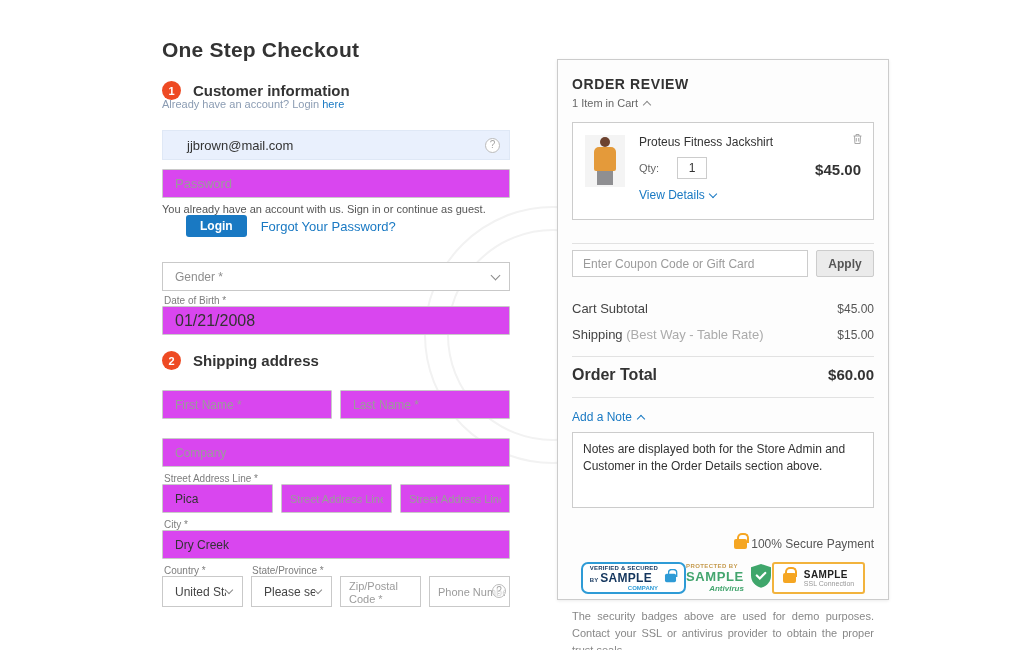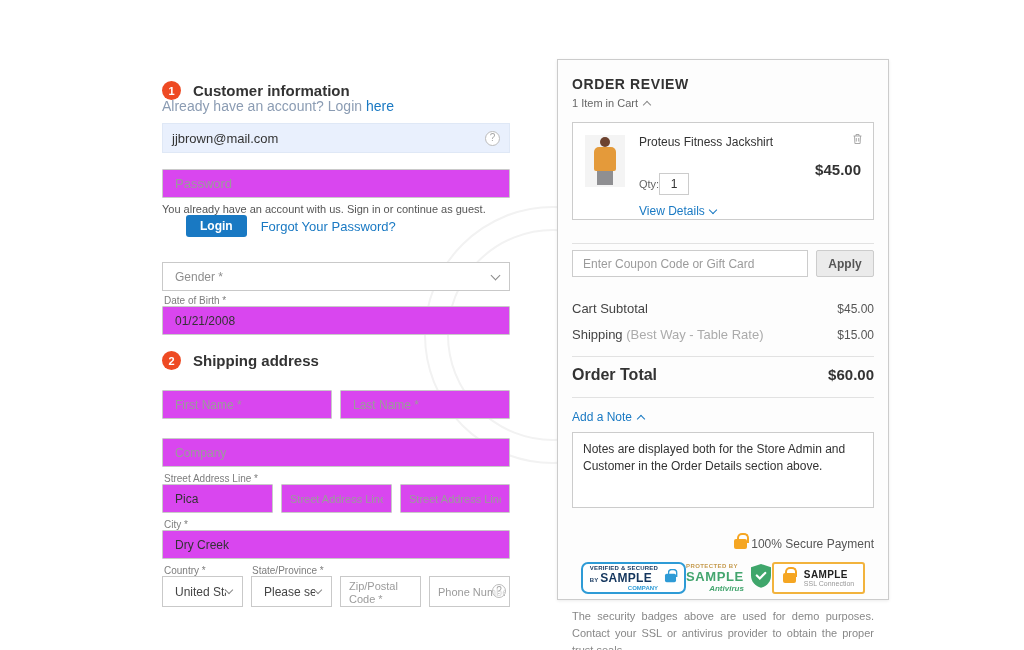--- a/index.html
+++ b/index.html
@@ -13,42 +13,42 @@
 
   
   .left-col { position:absolute; left:162px; top:36px; width:348px; height:614px; z-index:1; }
   .abs { position:absolute; left:0; }
   .page-title { top:2px; font-size:21px; font-weight:700; color:#333; letter-spacing:.2px; }
   .section-head { display:flex; align-items:center; gap:12px; }
   .step-circle { width:19px; height:19px; border-radius:50%; background:#ee4a23; color:#fff; font-size:11px; font-weight:700; display:flex; align-items:center; justify-content:center; flex:none; }
   .section-title { font-size:15px; font-weight:600; color:#333; }
   .sec1 { top:45px; } .sec2 { top:315px; }
 
-  .login-prompt { top:62px; font-size:14px; color:#8b9cb3; }
+  .login-prompt { top:62px; font-size:11px; color:#8b9cb3; }
   .login-prompt .lnk { color:#1979c3; cursor:pointer; }
 
-  .email-row { top:87px; width:348px; height:30px; background:#e9f0fd; border:1px solid #dfe8f6; display:flex; align-items:center; padding:0 9px 0 9px; }
+  .email-row { top:94px; width:348px; height:30px; background:#e9f0fd; border:1px solid #dfe8f6; display:flex; align-items:center; padding:0 9px 0 24px; }
   .email-text { font-size:13px; color:#333; }
   .qmark { width:15px; height:15px; border-radius:50%; border:1px solid #bbb; color:#a5a5a5; font-size:10px; line-height:1; display:flex; align-items:center; justify-content:center; background:#fff; flex:none; }
   .email-row .qmark { margin-left:auto; }
 
   .input { border:1px solid #c9c9c9; background:#d946ef; font-family:inherit; font-size:13px; color:#333; padding:0 12px; height:29px; border-radius:1px; outline:none; }
   input::placeholder, textarea::placeholder { color:#9b9b9b; opacity:1; }
 
   .pw { top:133px; width:348px; }
   .account-note { top:167px; font-size:11px; color:#555; }
   .login-row { top:179px; display:flex; align-items:center; gap:14px;margin-left:24px; }
   .btn-login { background:#1979c3; color:#fff; border:none; font-family:inherit; font-size:12px; font-weight:700; height:22px; padding:0 14px; border-radius:3px; cursor:pointer; }
   .forgot { color:#1979c3; font-size:13px; cursor:pointer; }
 
   .select-box { border:1px solid #c9c9c9; background:#fff; height:29px; display:flex; align-items:center; justify-content:space-between; padding:0 10px 0 12px; font-size:12px; cursor:pointer; }
   .gender { top:226px; width:348px; color:#8e8e8e; }
   .field-label { font-size:10px; color:#7d7d7d; }
   .dob-label { top:259px; left:2px; }
-  .dob { top:270px; width:348px; font-size:12px; }
+  .dob { top:270px; width:348px; font-size:16px; }
 
   .fn { top:354px; width:170px; font-size:12px; }
   .ln { top:354px; left:178px; width:170px; font-size:12px; }
   .company { top:402px; width:348px; font-size:12px; }
   .street-label { top:437px; left:2px; }
   .st1 { top:448px; width:111px; font-size:12px; }
   .st2 { top:448px; left:119px; width:111px; font-size:11px; padding:0 8px; }
   .st3 { top:448px; left:238px; width:110px; font-size:11px; padding:0 8px; }
   .city-label { top:483px; left:2px; }
   .city { top:494px; width:348px; font-size:12px; }
@@ -75,21 +75,21 @@
   .cart-line { margin-top:5px; font-size:11px; color:#666; display:flex; align-items:center; gap:6px; cursor:pointer; width:max-content; }
 
   .item-card { margin-top:13px; border:1px solid #ccc; background:#fff; padding:10px 12px; display:flex; gap:14px; position:relative; height:98px; }
   .thumb { width:40px; height:52px; background:#f4f4f4; position:relative; flex:none; margin-top:2px; }
   .thumb .head { position:absolute; top:2px; left:15px; width:10px; height:10px; border-radius:50%; background:#6d4330; }
   .thumb .torso { position:absolute; top:12px; left:9px; width:22px; height:24px; border-radius:5px 5px 2px 2px; background:#e49a3a; }
   .thumb .legs { position:absolute; top:36px; left:12px; width:16px; height:14px; background:#8f8f92; }
   .item-main { flex:1; }
   .item-name { font-size:12px; color:#333; margin-top:2px; }
   .trash-btn { position:absolute; right:10px; top:10px; cursor:pointer; line-height:0; }
-  .qty-row { margin-top:24px; display:flex; align-items:center; gap:0; font-size:11px; color:#666; }
+  .qty-row { margin-top:8px; display:flex; align-items:center; gap:18px; font-size:11px; color:#666; }
   .qty-input { width:30px; height:22px; border:1px solid #ccc; text-align:center; font-size:12px; font-family:inherit; color:#333; outline:none; }
   .price { position:absolute; right:12px; top:38px; font-size:15px; font-weight:700; color:#333; }
   .view-details { margin-top:9px; font-size:12px; color:#1979c3; display:flex; align-items:center; gap:5px; cursor:pointer; width:max-content; }
 
   .divider { border-top:1px solid #e2e2e2; }
   .d1 { margin-top:23px; } .d2 { margin-top:14px; } .d3 { margin-top:13px; }
 
   .coupon-row { margin-top:6px; display:flex; gap:8px; }
   .coupon-input { flex:1; height:27px; border:1px solid #ccc; background:#fff; font-family:inherit; font-size:12px; padding:0 10px; outline:none; }
   .btn-apply { width:58px; height:27px; background:#ebebeb; border:1px solid #ccc; border-radius:2px; font-family:inherit; font-size:12px; color:#555; font-weight:600; cursor:pointer; }
@@ -132,20 +132,21 @@
 
   .disclaimer { margin-top:13px; font-size:11px; color:#888; text-align:justify; line-height:1.55; }
 </style>
 </head>
 <body>
 
 <div class="ring ring-outer"></div>
 <div class="ring ring-inner"></div>
 
 <div class="left-col">
+  <h1 class="abs page-title">One Step Checkout</h1>
 
   <div class="abs section-head sec1">
     <span class="step-circle">1</span>
     <span class="section-title">Customer information</span>
   </div>
 
   <div class="abs login-prompt">
     <span>Already have an account? Login</span>
     <span class="lnk">here</span>
   </div>

